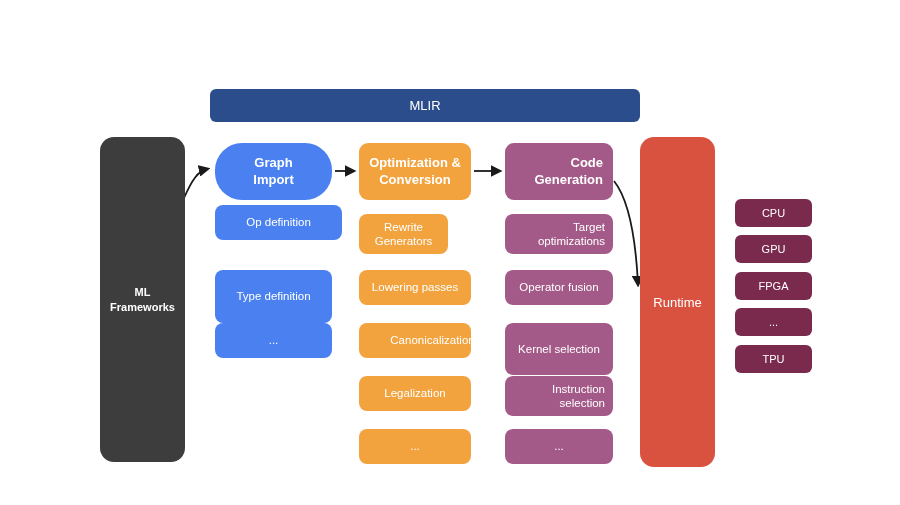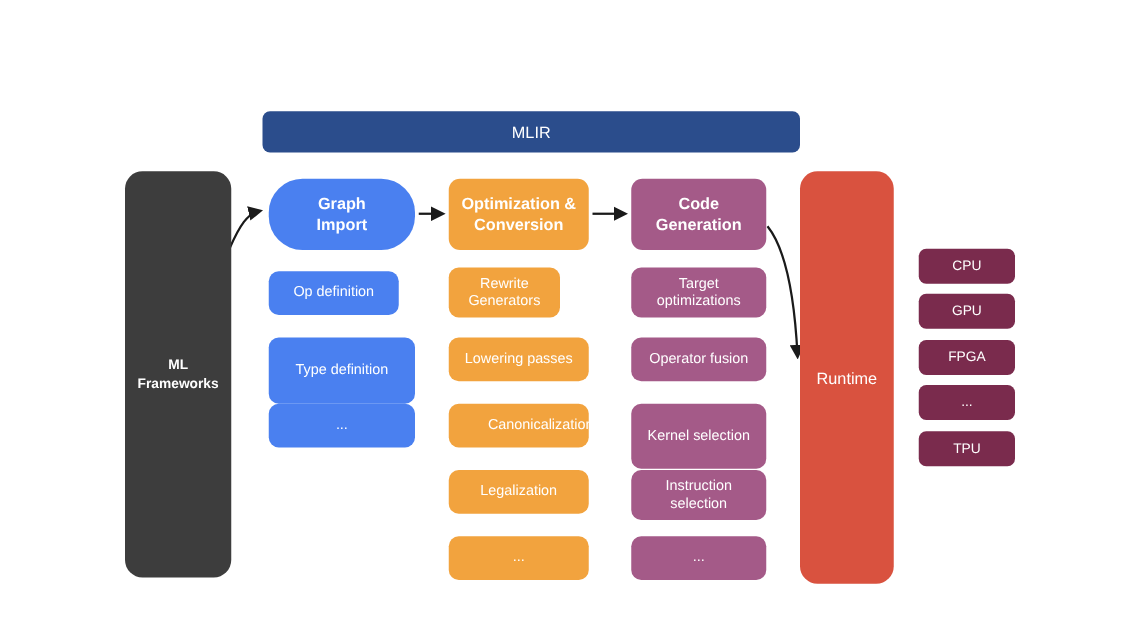--- a/index.html
+++ b/index.html
@@ -5,21 +5,21 @@
   html,body{margin:0;padding:0;}
   body{font-family:"Liberation Sans",sans-serif;background:#ffffff;}
   .canvas{position:relative;width:900px;height:505px;background:#ffffff;overflow:hidden;}
   .box{position:absolute;color:#fff;display:flex;align-items:center;justify-content:center;
        text-align:center;box-sizing:border-box;}
   .banner{left:210px;top:89px;width:430px;height:33px;background:#2b4d8c;border-radius:6px;font-size:13px;}
   .hdr{top:143px;height:57px;border-radius:9px;font-weight:bold;font-size:13px;line-height:1.3;padding:0 10px;}
   .item{border-radius:8px;font-size:11.5px;line-height:1.25;padding:0 8px;}
   .blue{background:#4a80f0;}
   .orange{background:#f2a33e;}
-  .mauve{background:#a45a88;}
+  .mauve{background:#a45a88;text-align:right;}
   .gray{left:100px;top:137px;width:85px;height:325px;background:#3d3d3d;border-radius:14px;
         flex-direction:row;gap:14px;padding:0 7px;}
   .mlf-title{font-weight:bold;font-size:11px;line-height:1.3;}
   .mlf-sub{font-size:10px;line-height:1.4;}
   .runtime{left:640px;top:137px;width:75px;height:330px;background:#d9523f;border-radius:14px;font-size:13px;}
   .hw{left:735px;width:77px;height:28px;background:#7a2b4d;border-radius:6px;font-size:11px;}
   .arrows{position:absolute;left:0;top:0;width:900px;height:505px;pointer-events:none;}
 </style>
 </head>
 <body>
@@ -38,21 +38,21 @@
     <path d="M614 181 C630 201 636 245 638 284" fill="none" stroke="#1a1a1a" stroke-width="1.8" marker-end="url(#ah)"></path>
   </svg>
 
   <div class="box banner">MLIR</div>
 
   <div class="box gray">
     <div class="mlf-title">ML Frameworks</div>
   </div>
 
   <div class="box hdr blue" style="left:215px;width:117px;padding:16px 22px;border-radius:27px;">Graph Import</div>
-  <div class="box item blue" style="left:215px;top:217px;width:104px;height:35px;">Op definition</div>
+  <div class="box item blue" style="left:215px;top:205px;width:127px;height:35px;">Op definition</div>
   <div class="box item blue" style="left:215px;top:270px;width:117px;height:53px;">Type definition</div>
   <div class="box item blue" style="left:215px;top:323px;width:117px;height:35px;">...</div>
 
   <div class="box hdr orange" style="left:359px;width:112px;">Optimization &amp; Conversion</div>
   <div class="box item orange" style="left:359px;top:214px;width:89px;height:40px;">Rewrite Generators</div>
   <div class="box item orange" style="left:359px;top:270px;width:112px;height:35px;">Lowering passes</div>
   <div class="box item orange" style="left:359px;top:323px;width:112px;height:35px;padding-left:43px;">Canonicalization</div>
   <div class="box item orange" style="left:359px;top:376px;width:112px;height:35px;">Legalization</div>
   <div class="box item orange" style="left:359px;top:429px;width:112px;height:35px;">...</div>
 

